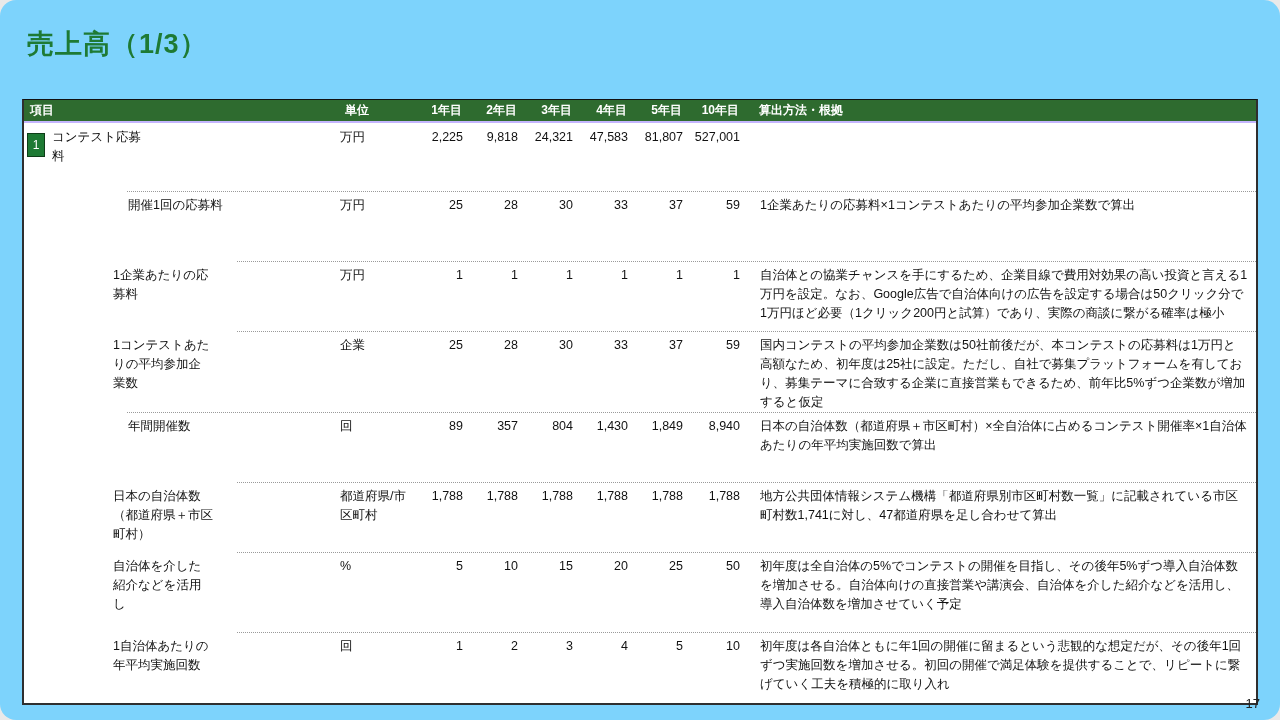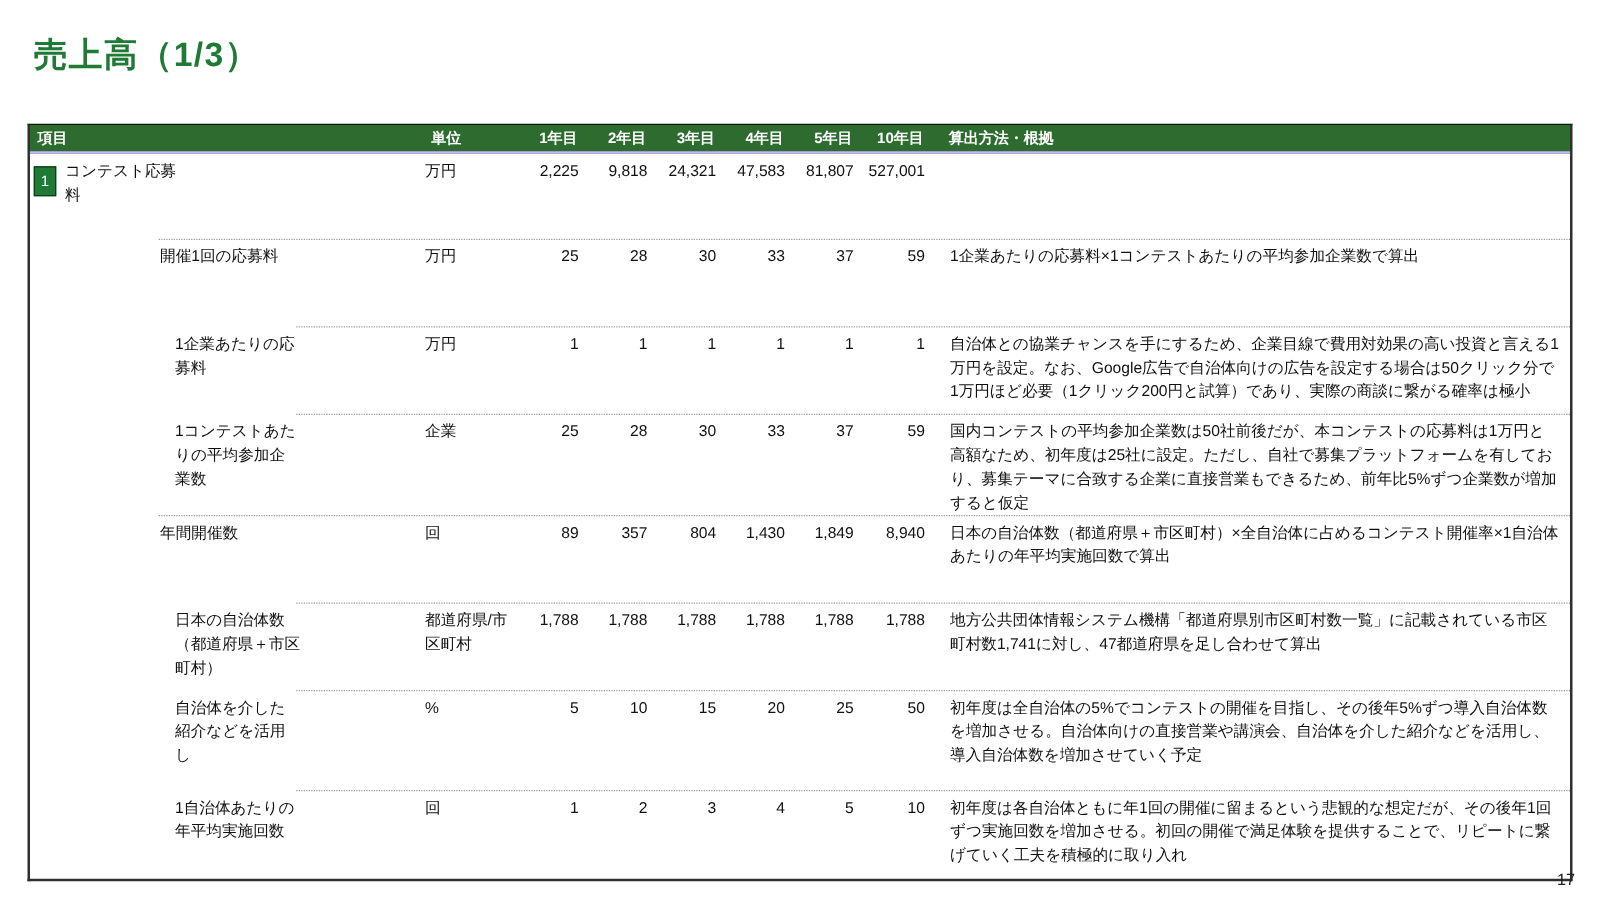--- a/index.html
+++ b/index.html
@@ -1,20 +1,20 @@
 <!DOCTYPE html>
 <html><head>
 <meta charset="utf-8">
 <style>
   * { margin:0; padding:0; box-sizing:border-box; }
   html,body { background:#e9e9e9; }
   body { font-family:"Liberation Sans","DejaVu Sans",sans-serif; }
   .slide {
-    position:relative; width:1280px; height:720px; background:#ffffff;
-    overflow:hidden; margin:0 auto;
+    position:relative; width:1280px; height:720px; background:#7dd3fc;
+    overflow:hidden; margin:0 auto;border-radius:16px;
   }
   .slide-title {
     position:absolute; left:27px; top:26px;
     font-size:27px; font-weight:bold; color:#1e7a34; letter-spacing:1px;
   }
   .table {
     position:absolute; left:22px; top:99px; width:1236px;
     border-left:2px solid #2f2f2f; border-right:2px solid #2f2f2f; border-bottom:2px solid #2f2f2f;
     border-top:1px solid #111; background:#fff;
   }
@@ -37,21 +37,21 @@
   .row.sep-l2::before, .row.sep-l3::before {
     content:""; position:absolute; top:0; right:0; border-top:1.5px dotted #9a9a9a;
   }
   .row.sep-l2::before { left:103px; }
   .row.sep-l3::before { left:213px; }
   .item { display:flex; align-items:flex-start; }
   .item .lbl { width:100px; }
   .row.lvl1 .item { padding-left:3px; }
   .row.lvl1 .item .lbl { width:92px; }
   .row.lvl2 .item { padding-left:104px; }
-  .row.lvl3 .item { padding-left:116px; }
+  .row.lvl3 .item { padding-left:89px; }
   .badge {
     display:flex; align-items:center; justify-content:center;
     width:18px; height:24px; margin-right:7px; margin-top:5px;
     background:#1e7a34; color:#fff; font-size:12px; border:1px solid #0e3d18;
     flex:0 0 auto;
   }
   .unit { padding-left:1px; }
   .unit .lbl { width:50px;text-align:right; }
   .val { text-align:right; padding-right:3px; }
   .rationale { padding-left:17px; padding-right:8px; }

